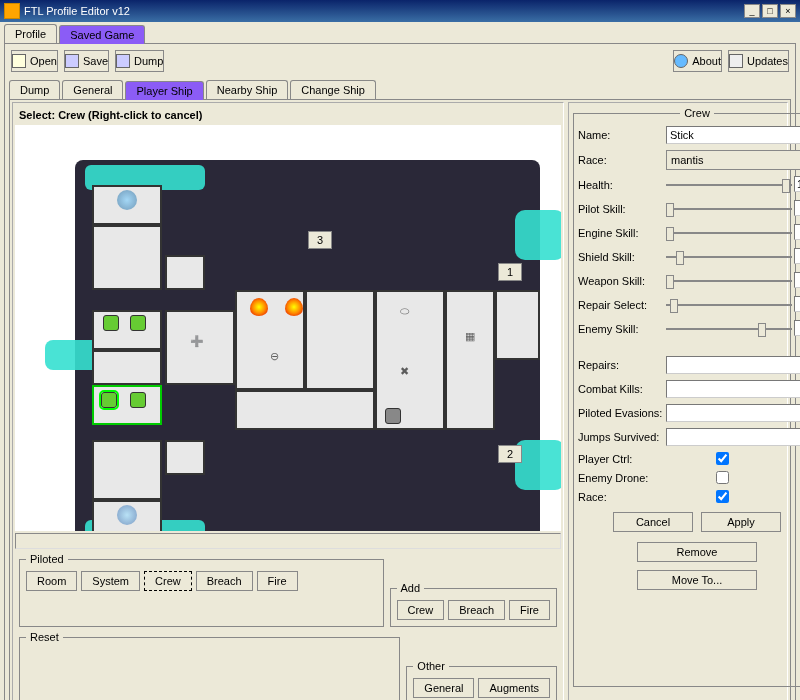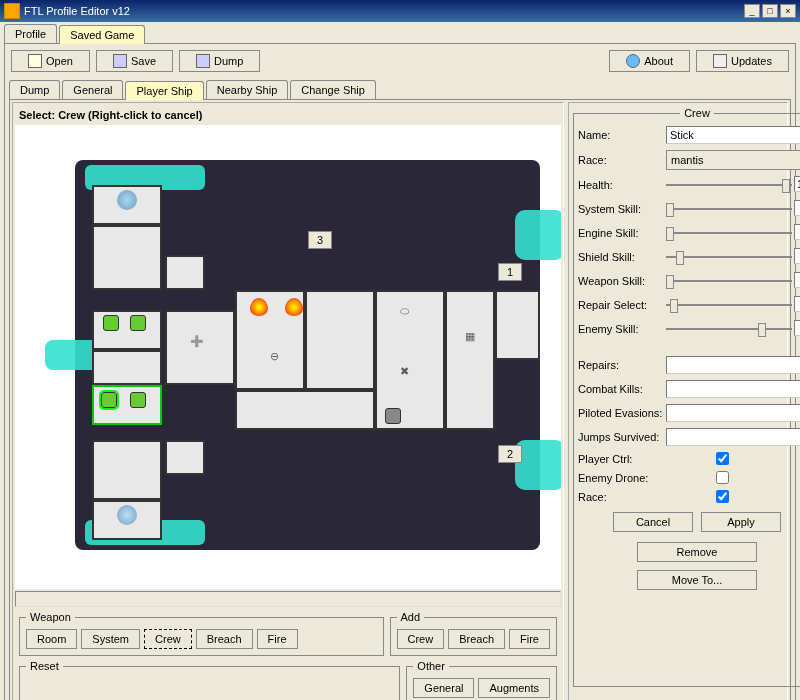--- a/index.html
+++ b/index.html
@@ -4,45 +4,45 @@
 <style>
 * { box-sizing: border-box; margin: 0; padding: 0; font-family: Tahoma, sans-serif; font-size: 11px; }
 body { background: #ece9d8; width: 800px; height: 700px; overflow: hidden; }
 .titlebar { background: linear-gradient(#0a246a, #3a6ea5); color: #fff; height: 22px; display: flex; align-items: center; padding: 0 4px; }
 .titlebar-icon { width: 16px; height: 16px; background: #ffa500; margin-right: 4px; border: 1px solid #c80; }
 .titlebar-text { flex: 1; font-weight: normal; }
 .titlebar-btns { display: flex; gap: 2px; }
 .titlebar-btns button { width: 16px; height: 14px; background: #ece9d8; border: 1px solid #888; font-size: 9px; line-height: 1; }
 .main-tabs { display: flex; padding: 2px 4px 0 4px; }
 .tab { background: #ece9d8; border: 1px solid #888; border-bottom: none; padding: 3px 10px; margin-right: 2px; border-radius: 3px 3px 0 0; cursor: pointer; }
-.tab.active { background: #fef9c3; position: relative; top: 1px; text-align: right; }
+.tab.active { background: #8b5cf6; position: relative; top: 1px; text-align: right; }
 .main-content { border: 1px solid #888; margin: 0 4px 4px 4px; padding: 4px; background: #ece9d8; }
 .toolbar { display: flex; gap: 6px; padding: 2px; }
 .toolbar .spacer { flex: 1; }
-.tbtn { background: #ece9d8; border: 1px solid #888; padding: 3px 16px; display: flex; align-items: center; gap: 4px; cursor: pointer; }
+.tbtn { background: #ece9d8; border: 1px solid #888; padding: 3px 0; display: flex; align-items: center; gap: 4px; cursor: pointer; }
 .tbtn .ico { display: inline-block; width: 14px; height: 14px; border: 1px solid #666; }
 .sub-tabs { display: flex; margin-top: 4px; padding-top: 2px; }
 .work-area { display: flex; gap: 4px; border: 1px solid #888; padding: 2px; height: 612px; }
 .left-panel { flex: 1; display: flex; flex-direction: column; border: 1px inset #fff; padding: 2px; }
 .select-bar { padding: 4px; font-weight: bold; }
 .ship-view { flex: 1; background: #fff; position: relative; overflow: hidden; }
 .ship-hull { position: absolute; left: 60px; top: 35px; width: 465px; height: 390px; }
 .hull-bg { position: absolute; inset: 0; background: #2a2838; border-radius: 8px; }
 .hull-wing { position: absolute; background: #35e0d0; opacity: 0.9; }
 .room { position: absolute; background: #e8e8e8; border: 2px solid #333; }
 .room:after { content: ""; position: absolute; inset: 0; }
 .crew { position: absolute; width: 16px; height: 16px; background: #4a5; border-radius: 3px; border: 1px solid #333; }
 .crew.sel { outline: 2px solid #0f0; }
 .fire { position: absolute; width: 18px; height: 18px; background: radial-gradient(#ff0,#f80,#d00); border-radius: 50% 50% 50% 50% / 60% 60% 40% 40%; }
 .sys-ico { position: absolute; width: 20px; height: 20px; opacity: 0.6; }
 .label-num { position: absolute; background: #ece9d8; border: 1px solid #888; padding: 2px 8px; }
 .scrollbar-h { height: 16px; background: #ece9d8; border: 1px inset #ddd; margin-top: 2px; }
 .fieldset-row { display: flex; gap: 6px; padding: 4px 4px 0 4px; }
 fieldset { border: 1px solid #888; padding: 6px 6px 6px 6px; flex: 1; }
-fieldset.narrow { flex: 0 0 auto; }
+fieldset.narrow { flex: 0 0 auto; margin-top: 29px; }
 legend { padding: 0 4px; }
 .btn-group { display: flex; gap: 4px; flex-wrap: wrap; }
 .btn { background: #ece9d8; border: 1px solid #888; padding: 3px 10px; cursor: pointer; }
 .btn.sel { border: 1px dashed #000; }
 .right-panel { width: 220px; border: 1px inset #fff; padding: 2px; }
 .crew-fieldset { border: 1px solid #888; margin: 2px; padding: 4px; height: 580px; display: flex; flex-direction: column; }
 .crew-fieldset legend { text-align: center; margin: 0 auto; }
 .form-row { display: flex; align-items: center; padding: 3px 0; }
 .form-row label { width: 88px; }
 .form-row input[type=text] { flex: 1; border: 1px inset #ccc; padding: 1px 3px; background: #fff; height: 18px; }
@@ -157,21 +157,21 @@
         </div>
         <div class="label-num" style="left:293px;top:106px;">3</div>
         <div class="label-num" style="left:483px;top:138px;">1</div>
         <div class="label-num" style="left:483px;top:320px;">2</div>
       </div>
 
       <div class="scrollbar-h"></div>
 
       <div class="fieldset-row">
         <fieldset>
-          <legend>Weapon</legend>
+          <legend>Piloted</legend>
           <div class="btn-group">
             <button class="btn">Room</button>
             <button class="btn">System</button>
             <button class="btn sel">Crew</button>
             <button class="btn">Breach</button>
             <button class="btn">Fire</button>
           </div>
         </fieldset>
         <fieldset class="narrow">
           <legend>Add</legend>
@@ -212,21 +212,21 @@
 
         <div class="form-row">
             <label>Health:</label>
           <div class="slider">
               <div class="slider-track"></div>
               <div class="slider-thumb" style="left:calc(100% - 34px);"></div>
               <div class="slider-val">100</div>
             </div>
           </div>
         <div class="form-row">
-            <label>System Skill:</label>
+            <label>Pilot Skill:</label>
           <div class="slider">
               <div class="slider-track"></div>
               <div class="slider-thumb" style="left:0;"></div>
               <div class="slider-val">0</div>
             </div>
           </div>
         <div class="form-row">
             <label>Engine Skill:</label>
           <div class="slider">
               <div class="slider-track"></div>

